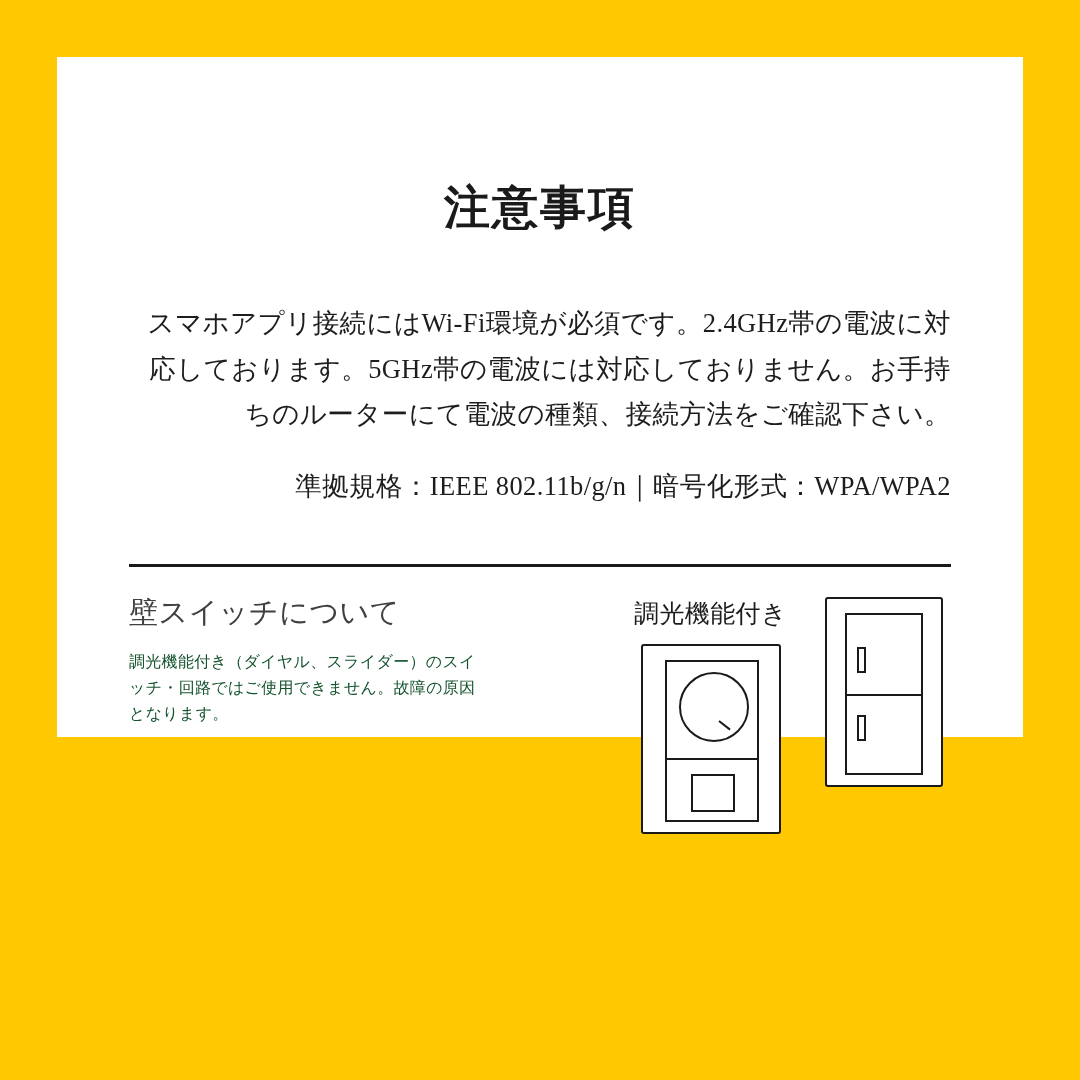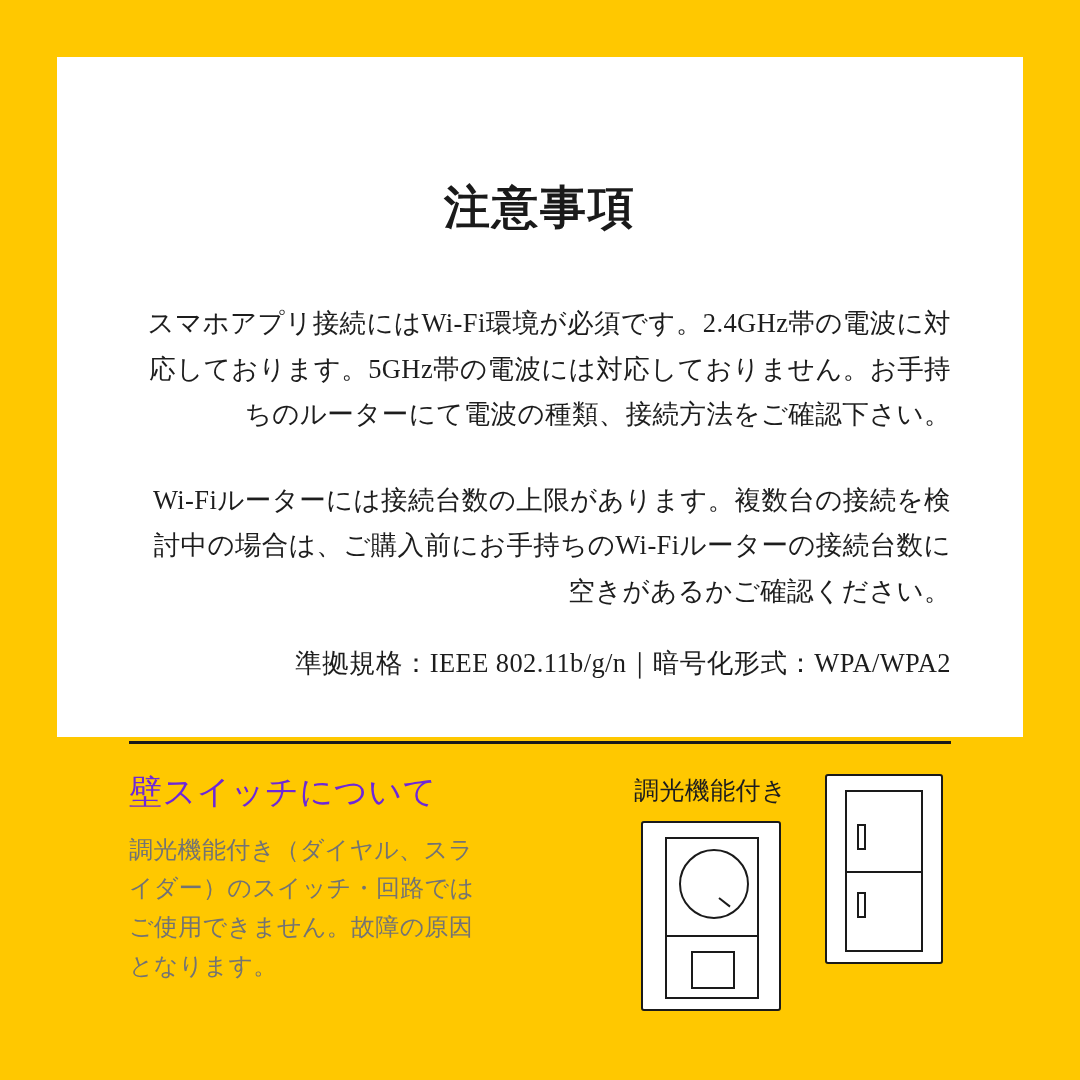--- a/index.html
+++ b/index.html
@@ -57,30 +57,30 @@
   .lower {
     margin-top: 26px;
     display: flex;
     align-items: flex-start;
     justify-content: space-between;
   }
   .lower-left {
     width: 380px;
   }
   .sub-heading {
-    font-size: 33px;
-    color: #6d28d9;
+    font-size: 29px;
+    color: #404040;
     letter-spacing: 0.5px;
     margin: 0 0 16px 0;
     font-family: "Liberation Serif", "DejaVu Serif", serif;
   }
   .sub-body {
-    font-size: 24px;
+    font-size: 16px;
     line-height: 1.62;
-    color: #737373;
+    color: #14532d;
     letter-spacing: 0.3px;
     width: 355px;
   }
   .switches {
     display: flex;
     gap: 38px;
     margin-right: 8px;
     margin-top: 4px;
   }
   .switch-col {
@@ -187,21 +187,20 @@
 </head>
 <body>
 
 <div class="page">
   <div class="inner">
 
     <h1 class="title">注意事項</h1>
 
     <p class="para p1">スマホアプリ接続にはWi-Fi環境が必須です。2.4GHz帯の電波に対応しております。5GHz帯の電波には対応しておりません。お手持ちのルーターにて電波の種類、接続方法をご確認下さい。</p>
 
-    <p class="para p2">Wi-Fiルーターには接続台数の上限があります。複数台の接続を検討中の場合は、ご購入前にお手持ちのWi-Fiルーターの接続台数に空きがあるかご確認ください。</p>
 
     <p class="para p3">準拠規格：IEEE 802.11b/g/n｜暗号化形式：WPA/WPA2</p>
 
     <hr class="divider">
 
     <div class="lower">
 
       <div class="lower-left">
         <div class="sub-heading">壁スイッチについて</div>
         <div class="sub-body">調光機能付き（ダイヤル、スライダー）のスイッチ・回路ではご使用できません。故障の原因となります。</div>

